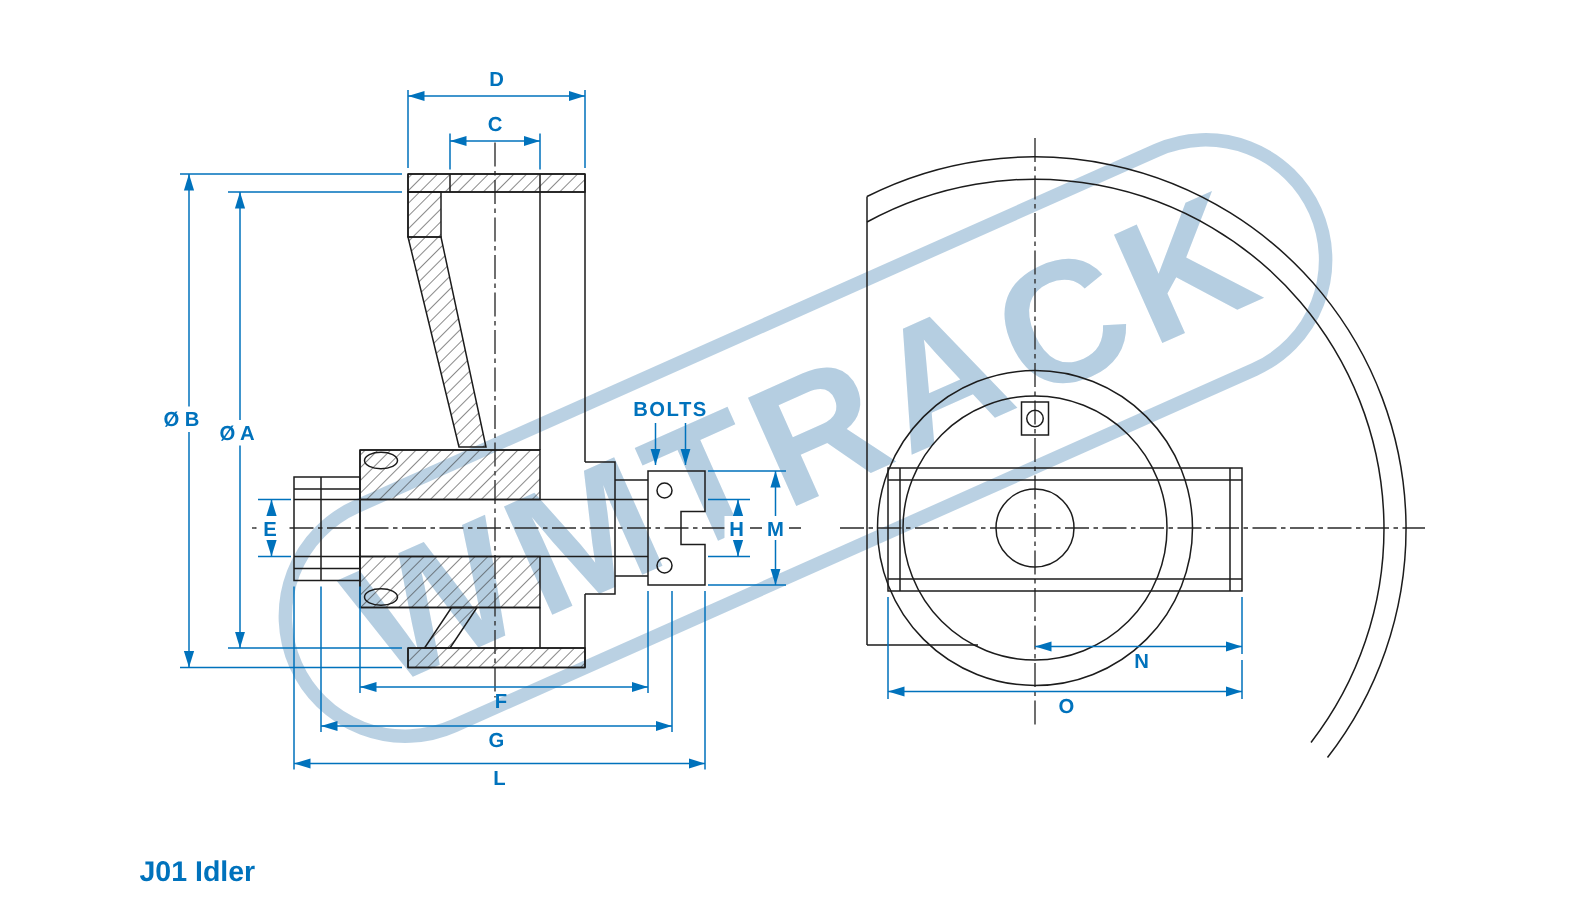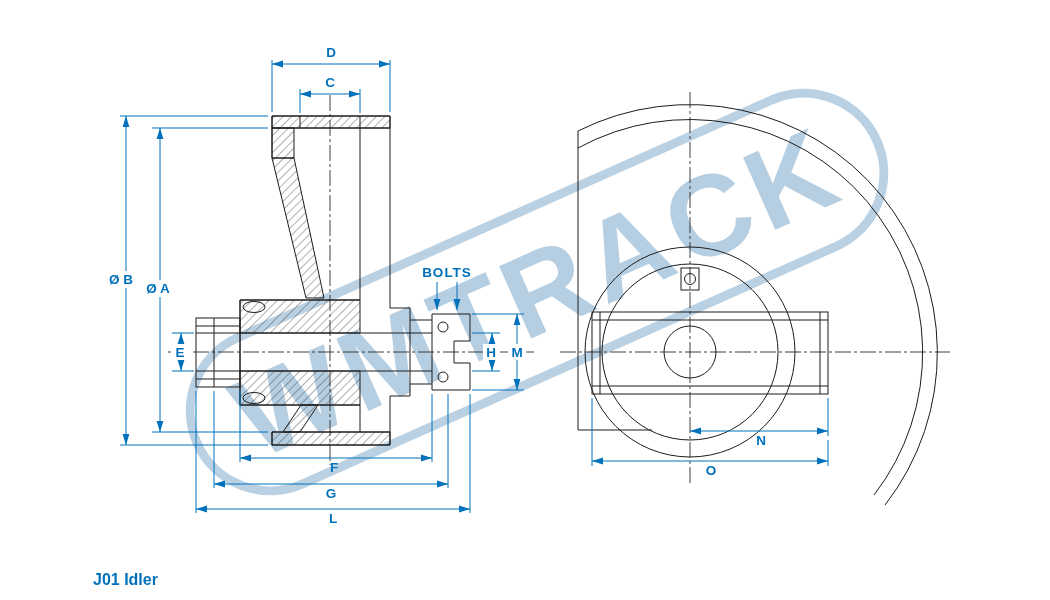--- a/index.html
+++ b/index.html
@@ -27,21 +27,21 @@
               font-family:"Liberation Sans", sans-serif; }
   .dim rect.bg { fill:#ffffff; stroke:none; }
 
   
   .wm rect { stroke:#a3c2da; stroke-width:9; fill:none; opacity:0.75; }
   .wm text { fill:#a3c2da; font-weight:bold; font-size:115px;
              letter-spacing:6px; opacity:0.8;
              font-family:"Liberation Sans", sans-serif; }
 
   .title { position:absolute; left:93px; top:571px; color:#0072bc;
-           font-size:16px; font-weight:bold; }
+           font-size:19px; font-weight:bold; }
 </style>
 </head>
 <body>
 
 <div class="canvas">
 
 <svg width="1050" height="600" viewBox="0 0 1050 600">
   <defs>
     <pattern id="hatch" patternUnits="userSpaceOnUse" width="6" height="6" patternTransform="rotate(45)">
       <line x1="0" y1="0" x2="0" y2="6" stroke="#3a3a3a" stroke-width="0.8"></line>

